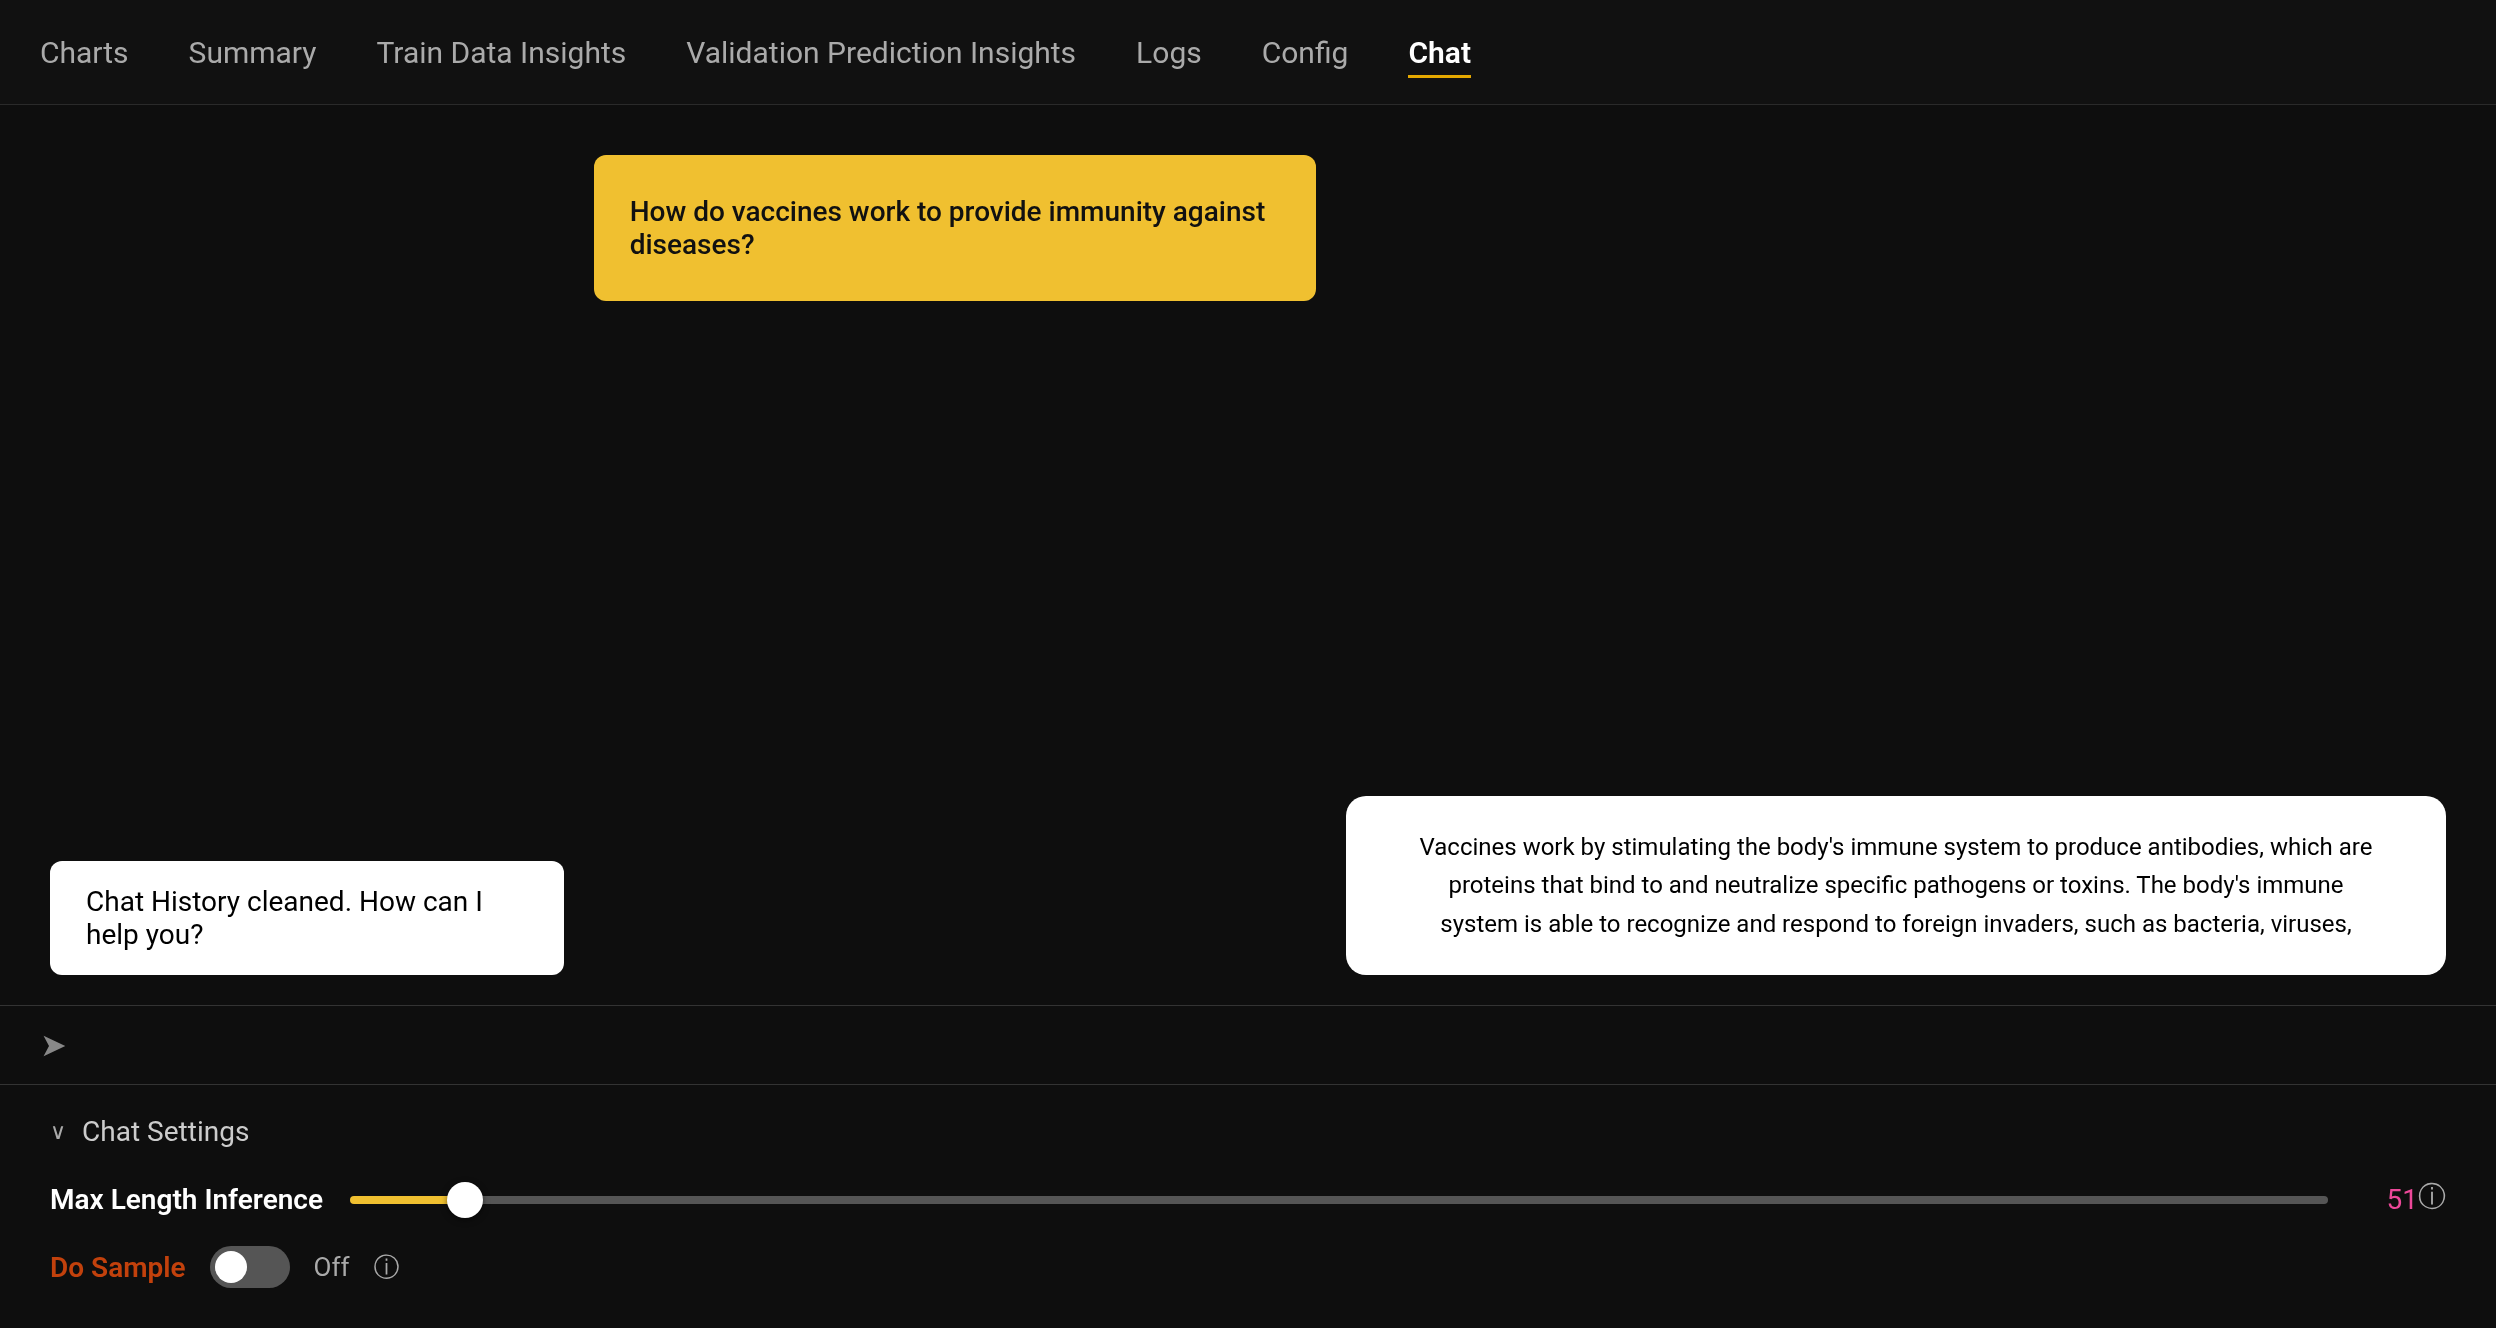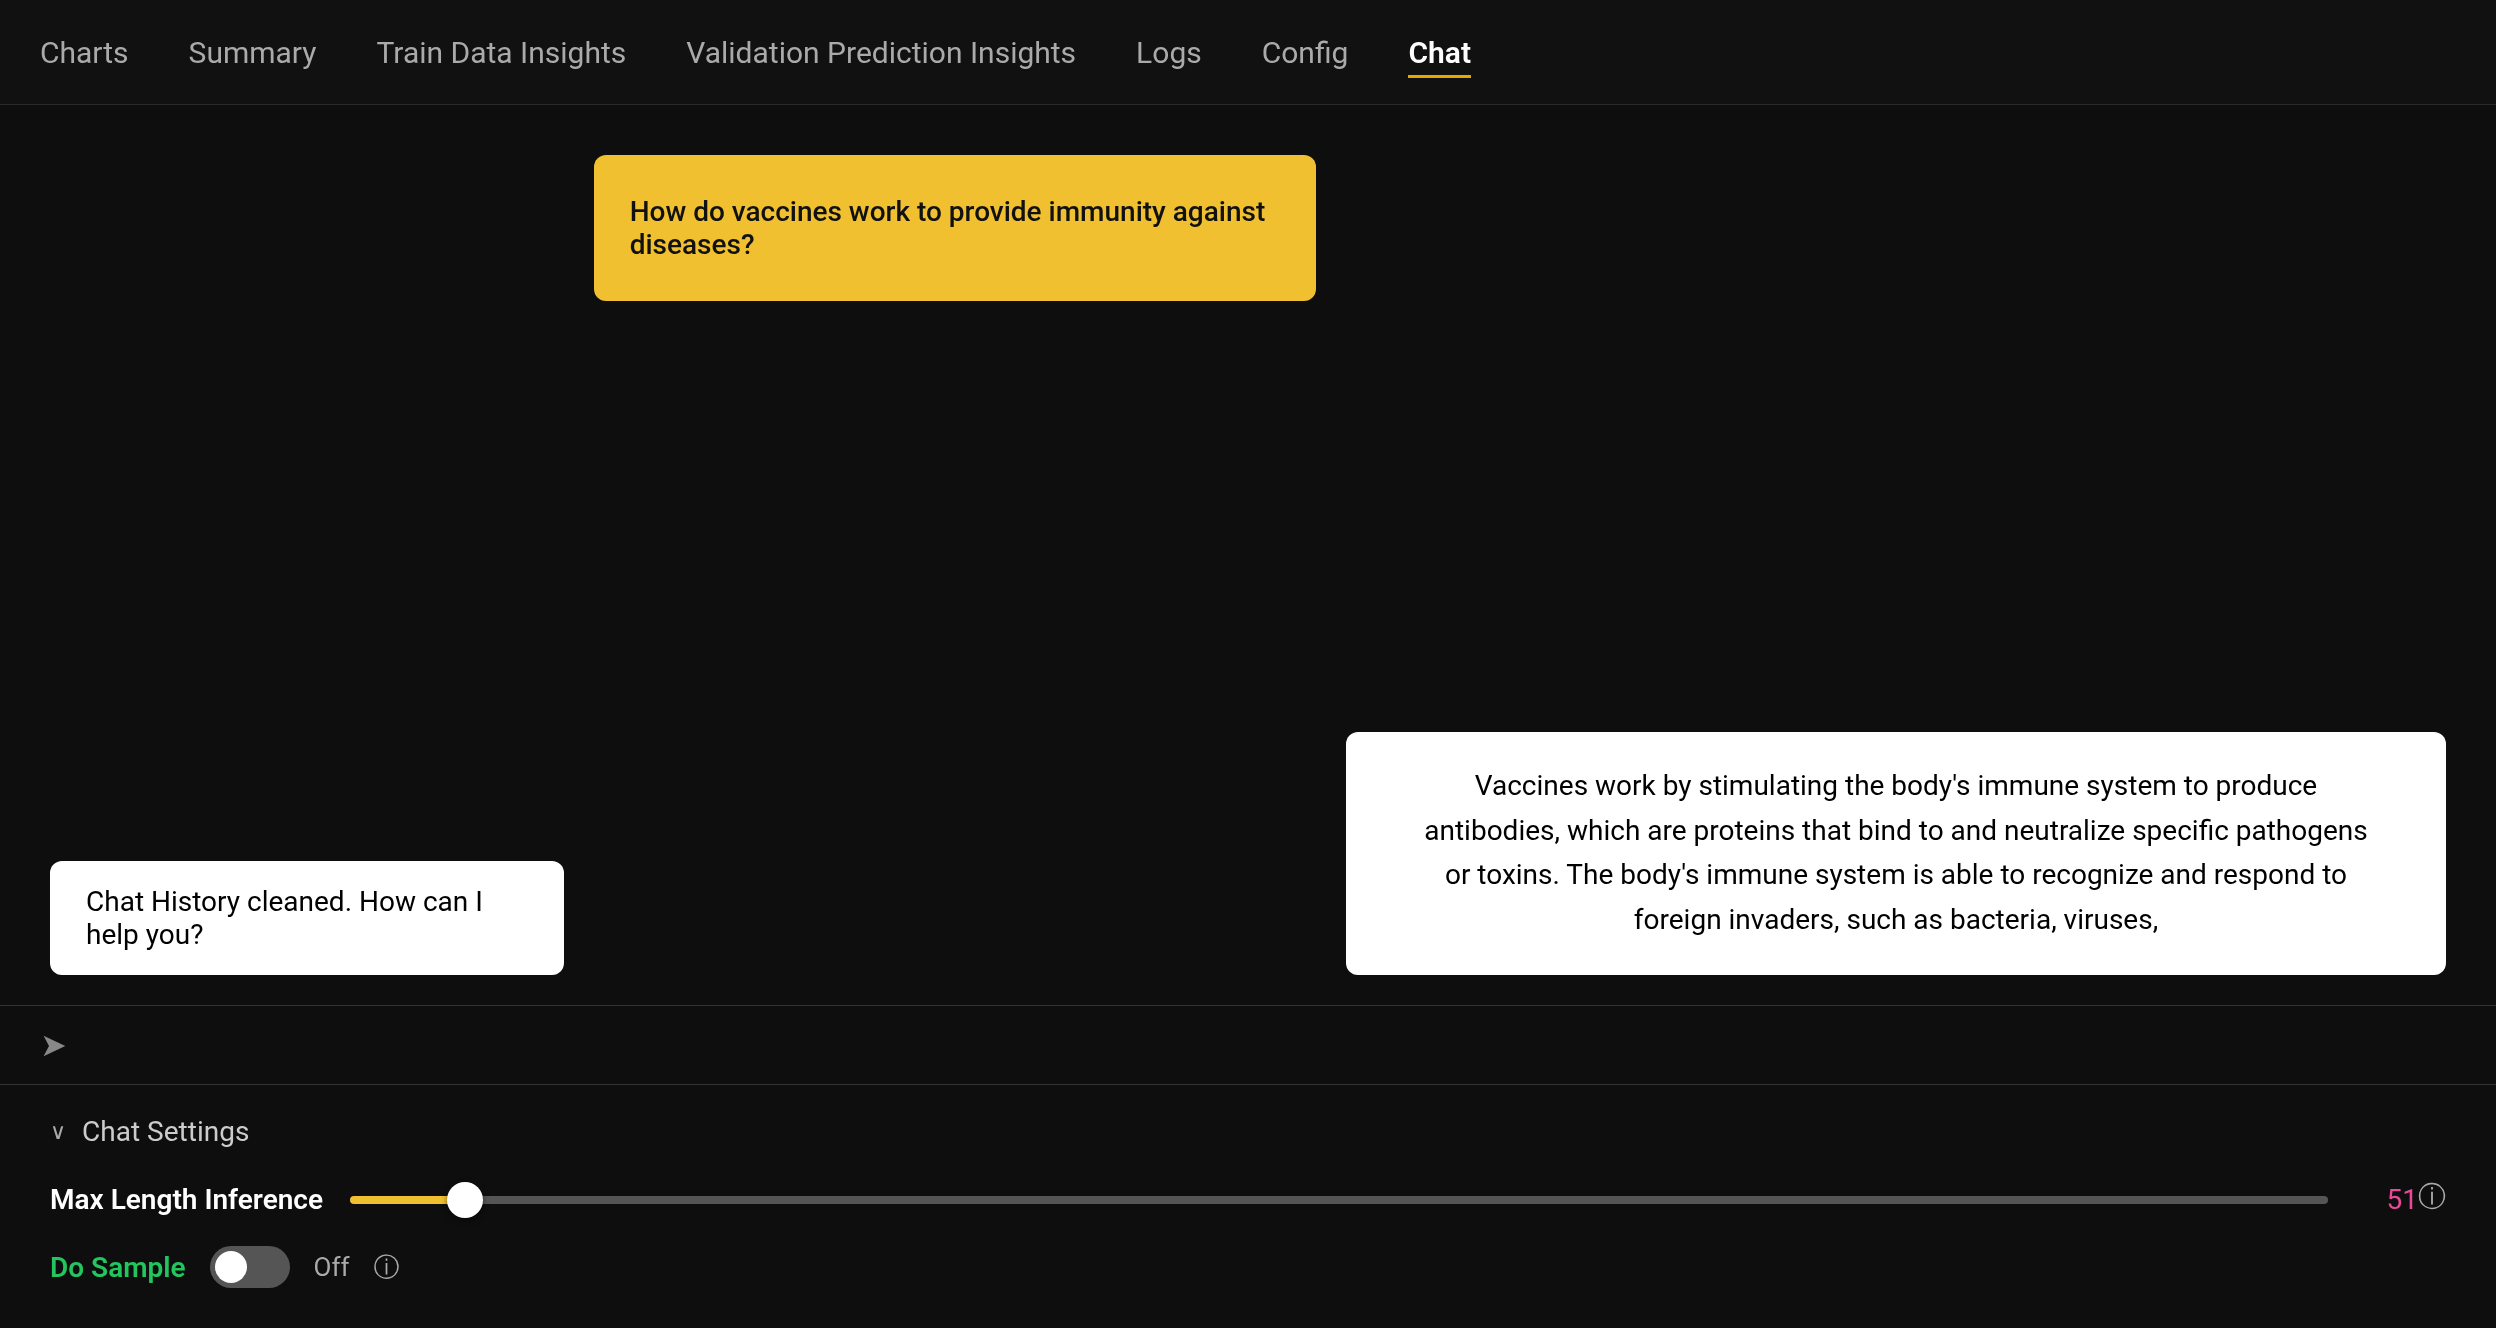--- a/index.html
+++ b/index.html
@@ -85,22 +85,22 @@
       font-size: 28px;
       max-width: 900px;
       font-weight: 500;
     }
 
     .msg-assistant {
       align-self: flex-end;
       background-color: #ffffff;
       color: #000000;
       padding: 32px 69px;
-      border-radius: 12px;
-      font-size: 28px;
+      border-radius: 20px;
+      font-size: 24px;
       max-width: 1100px;
       text-align: center;
       line-height: 1.6;
     }
 
     
     .input-row {
       display: flex;
       align-items: center;
       border-top: 1px solid #333333;
@@ -225,21 +225,21 @@
     
     .toggle-row {
       display: flex;
       align-items: center;
       gap: 24px;
     }
 
     .toggle-label {
       font-size: 28px;
       font-weight: 600;
-      color: #22c55e;
+      color: #c2410c;
     }
 
     .toggle-switch {
       position: relative;
       width: 80px;
       height: 42px;
     }
 
     .toggle-switch input {
       opacity: 0;

